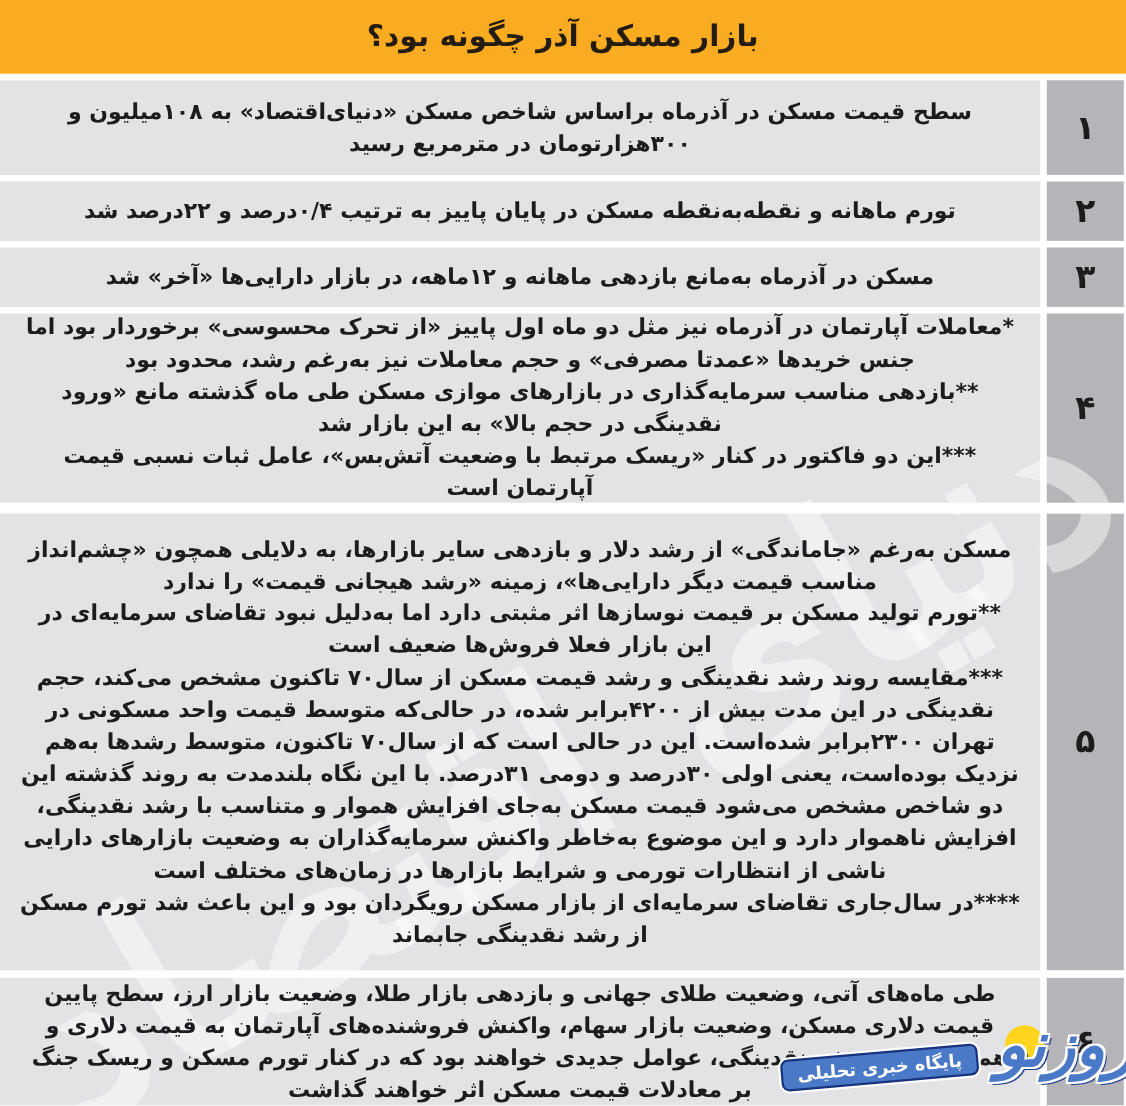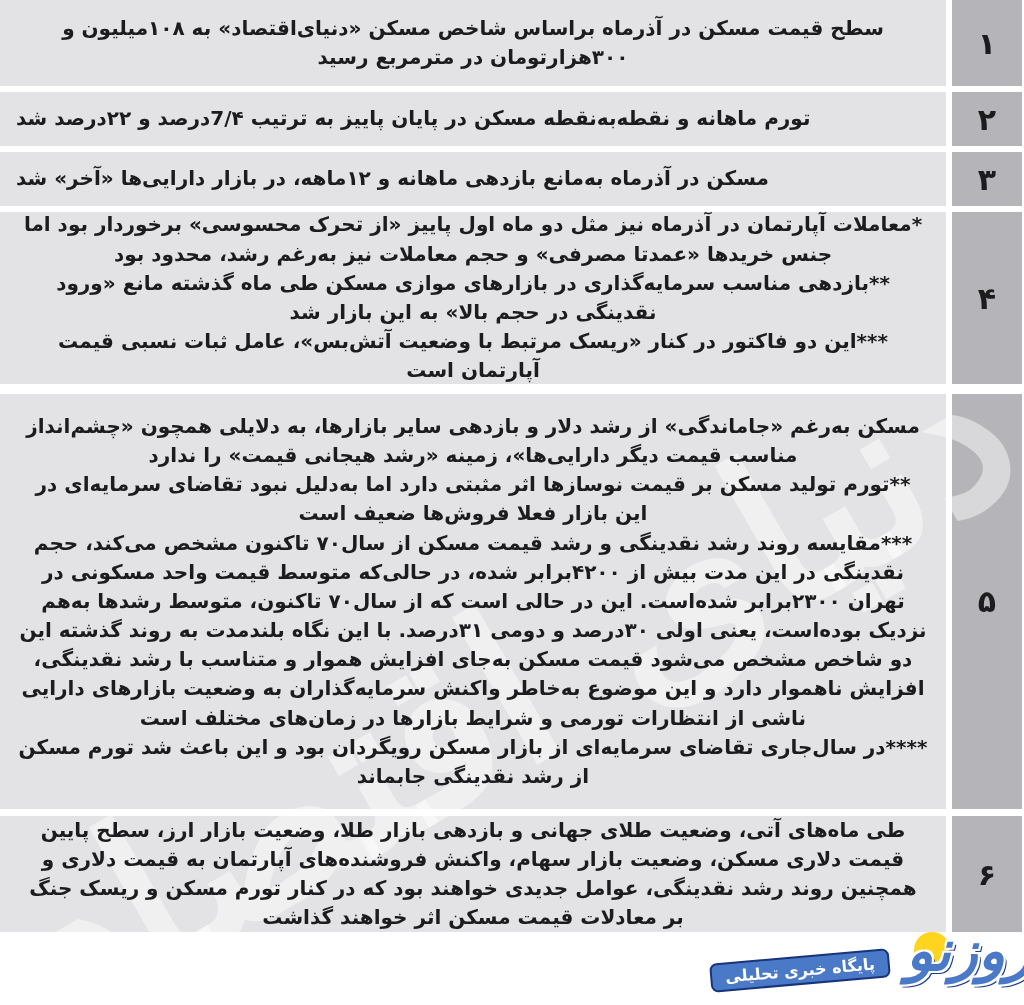--- a/index.html
+++ b/index.html
@@ -49,21 +49,21 @@
     flex:0 0 70px;
   }
   .numcell span{
     position:relative;z-index:6;
     font-size:30px;font-weight:bold;
     color:var(--text,#1C1C1E);
   }
   .cell{
     flex:1;
     background:var(--row_bg,#E3E2E5);
-    display:flex;align-items:center;justify-content:flex-end;
+    display:flex;align-items:center;justify-content:center;
     padding:4px 16px;
   }
   .celltext{
     position:relative;z-index:6;
     text-align:center;
     font-weight:bold;
     font-size:20px;
     line-height:1.46;
     color:var(--text,#1C1C1E);
     white-space:pre-line;
@@ -122,38 +122,41 @@
     font-weight:bold;
     padding:3px 13px;
     white-space:nowrap;
   }
 </style>
 </head>
 <body>
 
 <div class="page">
 
+  <div class="header">
+    <div class="title">بازار مسکن آذر چگونه بود؟</div>
+  </div>
 
   <div class="watermark">دنیای اقتصاد</div>
 
   <div class="row h86">
     <div class="numcell">
         <span>۱</span>
       </div>
     <div class="cell">
       <div class="celltext">سطح قیمت مسکن در آذرماه براساس شاخص مسکن «دنیای‌اقتصاد» به ۱۰۸میلیون و ۳۰۰هزارتومان در مترمربع رسید</div>
     </div>
   </div>
 
   <div class="row h54">
     <div class="numcell">
         <span>۲</span>
       </div>
     <div class="cell">
-      <div class="celltext">تورم ماهانه و نقطه‌به‌نقطه مسکن در پایان پاییز به ترتیب 7/۴درصد و ۲۲درصد شد</div>
+      <div class="celltext">تورم ماهانه و نقطه‌به‌نقطه مسکن در پایان پاییز به ترتیب ۰/۴درصد و ۲۲درصد شد</div>
     </div>
   </div>
 
   <div class="row h54">
     <div class="numcell">
         <span>۳</span>
       </div>
     <div class="cell">
       <div class="celltext">مسکن در آذرماه به‌مانع بازدهی ماهانه و ۱۲ماهه، در بازار دارایی‌ها «آخر» شد</div>
     </div>

